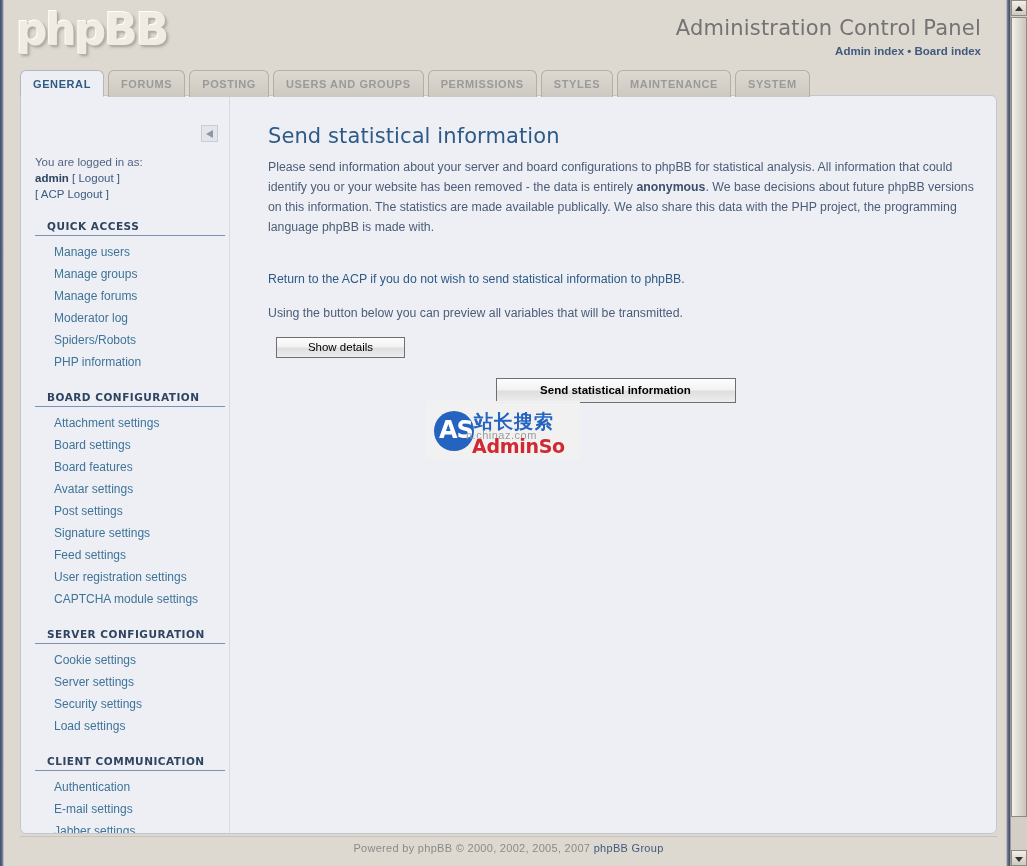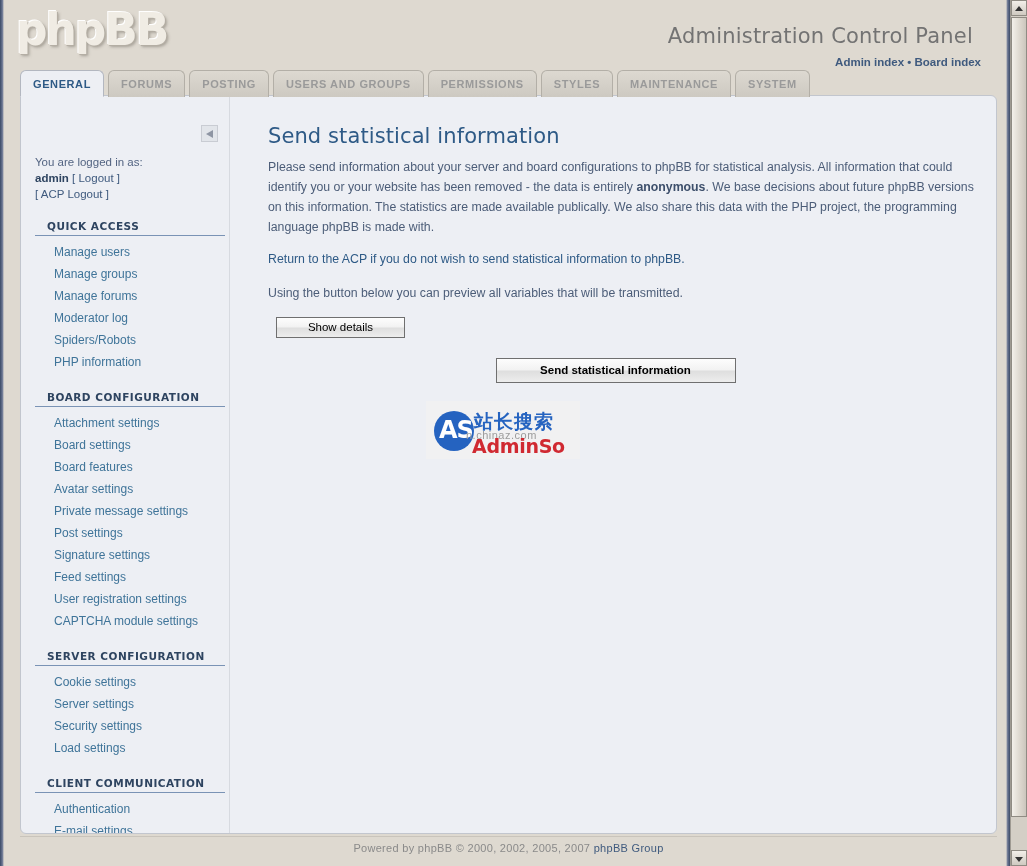--- a/index.html
+++ b/index.html
@@ -106,21 +106,21 @@
     position: absolute;
     right: 29px;
     top: 16px;
     text-align: right;
   }
   #acp-title {
     font-size: 21px;
     color: #737373;
     font-weight: normal;
     letter-spacing: 0.2px;
-    margin: 8px;
+    margin: 0;
     font-family: "DejaVu Sans", sans-serif;
   }
   #header-links {
     margin-top: 5px;
     font-size: 11.5px;
     color: #3f5a7e;
   }
   #header-links a {
     color: #3f5a7e;
     text-decoration: none;
@@ -257,21 +257,21 @@
     color: #2e5a86;
     font-family: "DejaVu Sans", sans-serif;
     letter-spacing: 0.1px;
   }
   #content p {
     margin: 0 0 14px 0;
     font-size: 12.3px;
     line-height: 20px;
     color: #4c5d78;
   }
-  #content p.intro { margin-bottom: 12px; }
+  #content p.intro { margin-bottom: 32px; }
   #content p b { font-weight: bold; color: #3d4f6b; }
   #content p.link-line { color: #2e5a86; }
   #content p.link-line a { color: #2e5a86; text-decoration: none; }
 
   
   .btn {
     display: inline-block;
     font-family: "Liberation Sans", sans-serif;
     font-size: 11.5px;
     color: #000000;
@@ -451,23 +451,20 @@
             <li>
                 <a href="#">Board settings</a>
               </li>
             <li>
                 <a href="#">Board features</a>
               </li>
             <li>
                 <a href="#">Avatar settings</a>
               </li>
             <li>
-                <a href="#">Private message settings</a>
-              </li>
-            <li>
                 <a href="#">Post settings</a>
               </li>
             <li>
                 <a href="#">Signature settings</a>
               </li>
             <li>
                 <a href="#">Feed settings</a>
               </li>
             <li>
                 <a href="#">User registration settings</a>

